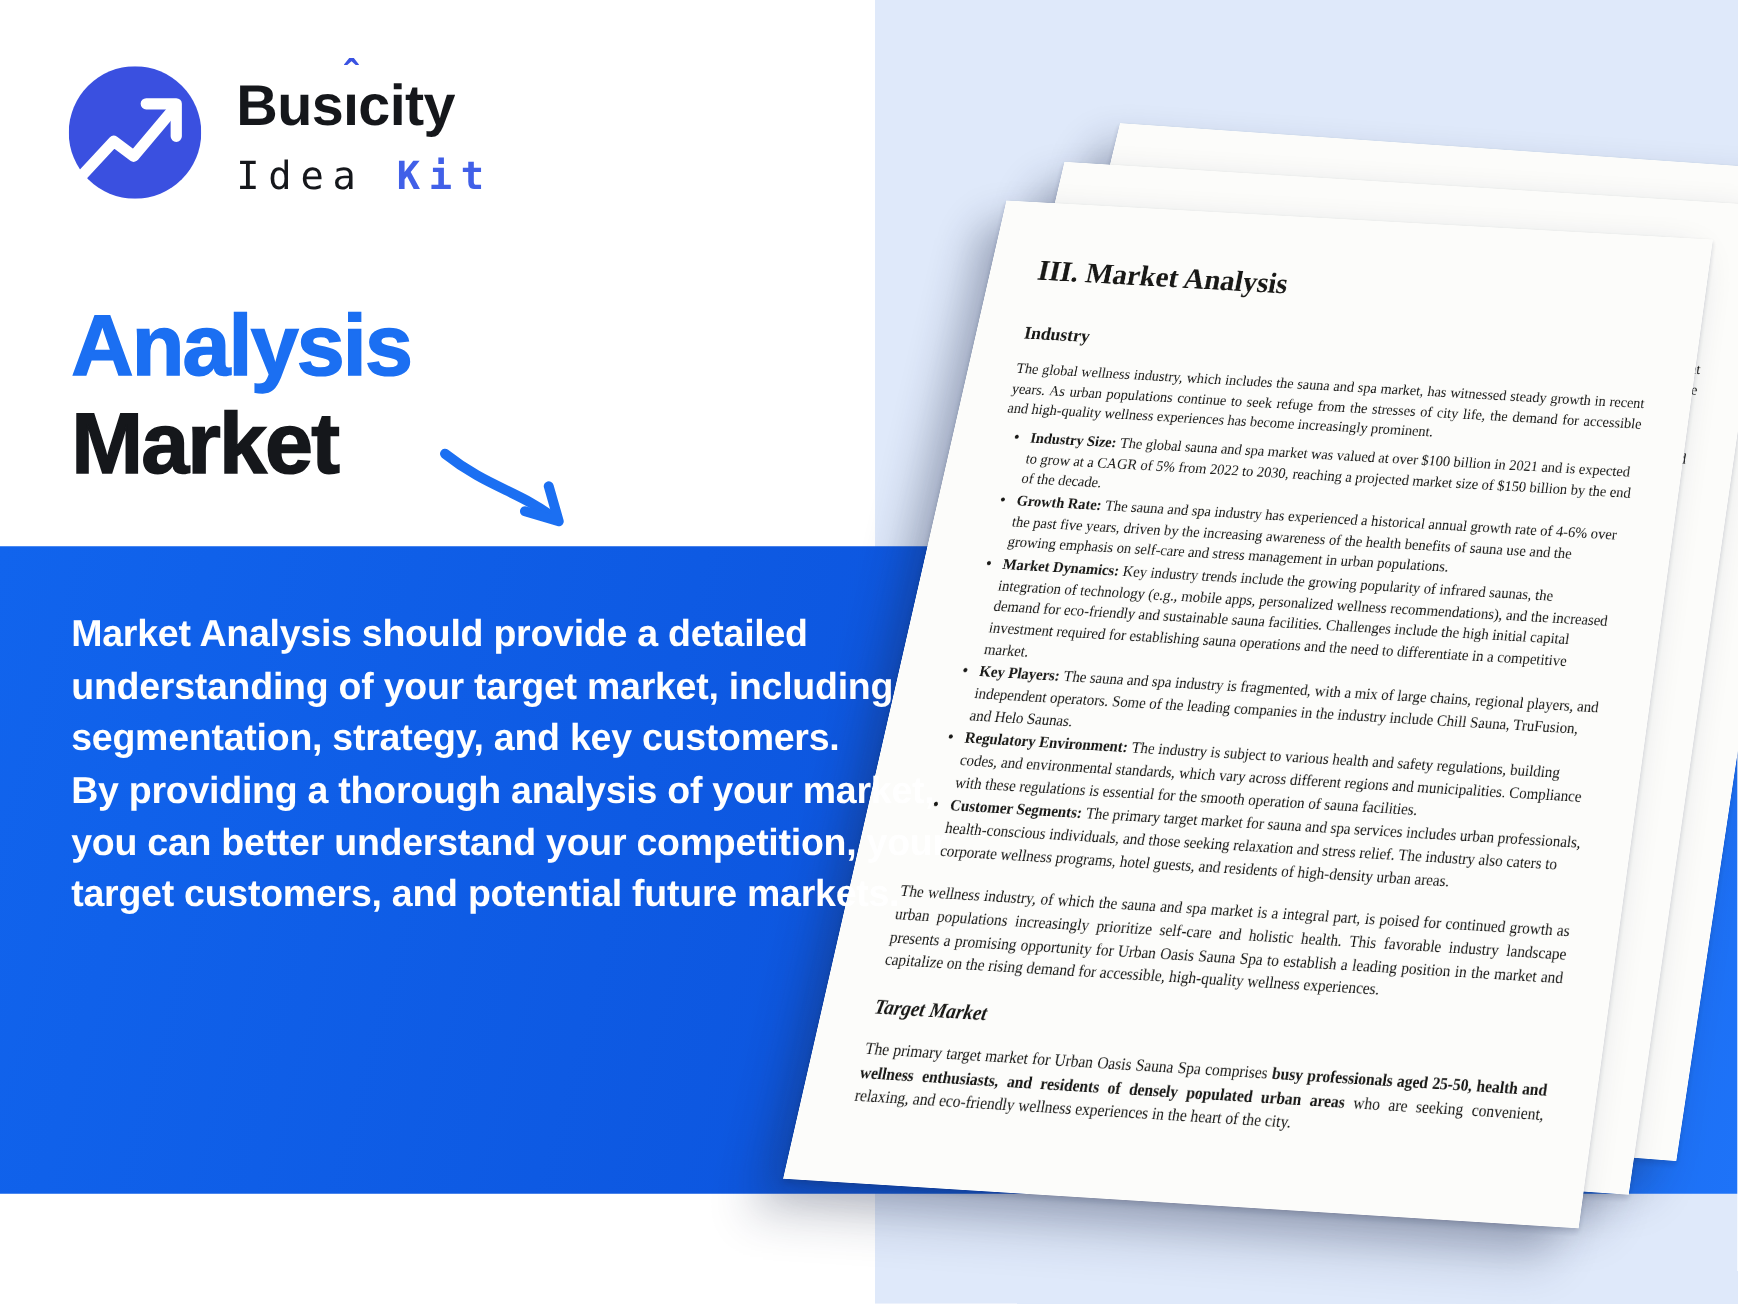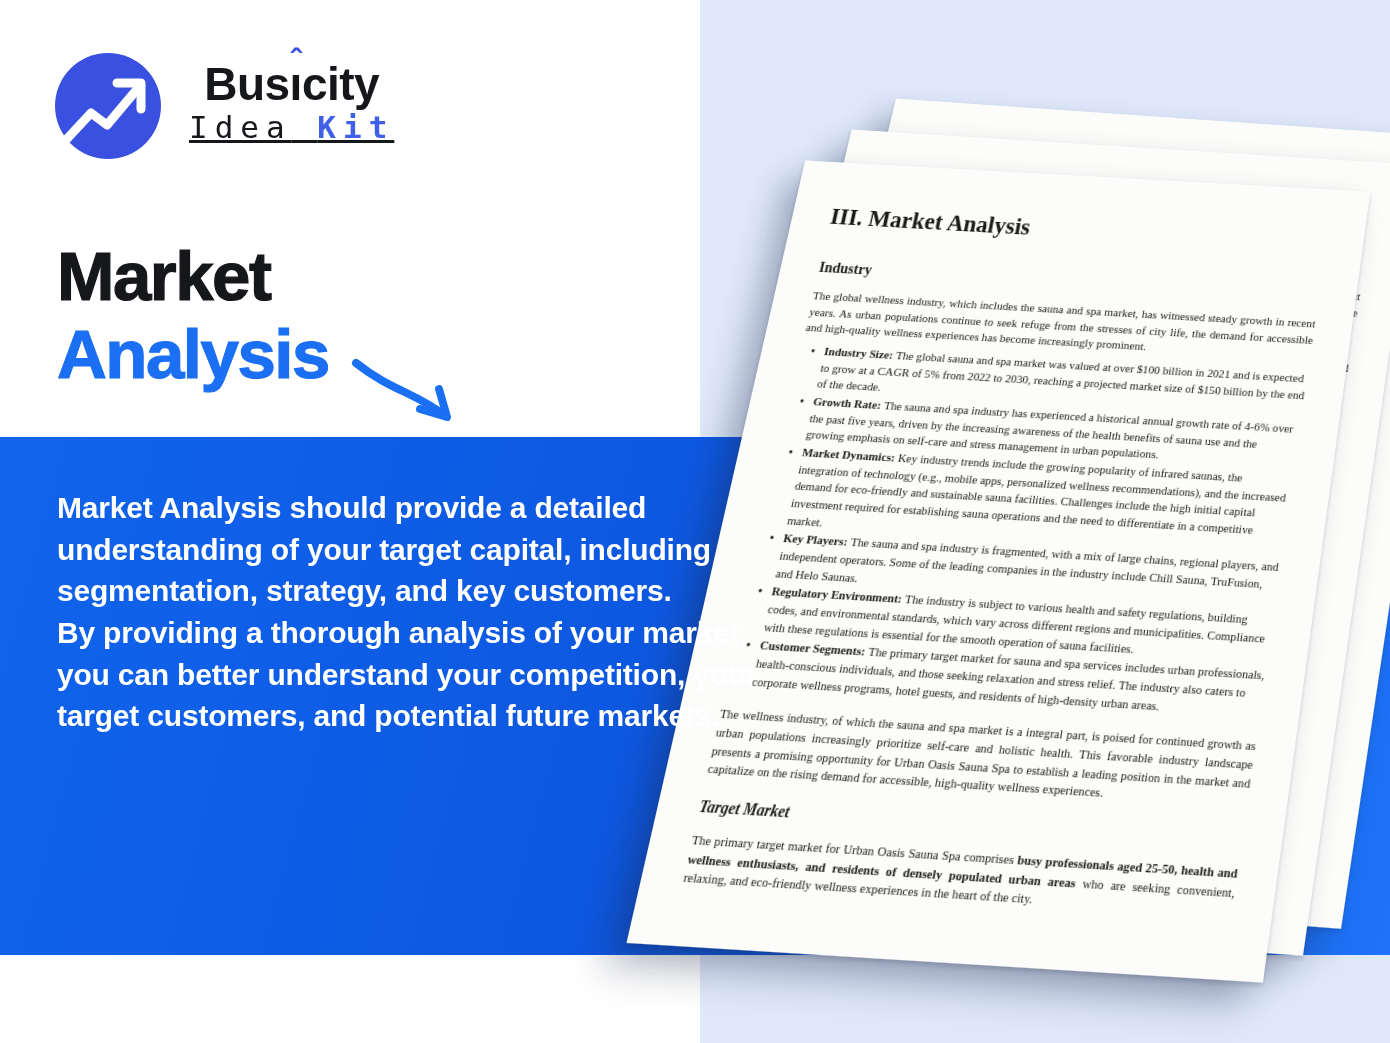--- a/index.html
+++ b/index.html
@@ -7,30 +7,30 @@
               font-family:"Liberation Sans", sans-serif; }
   .stage { position:relative; width:1390px; height:1043px; overflow:hidden; }
 
   
   .right-panel { position:absolute; left:700px; top:0; width:690px; height:1043px;
                  background:#dfe9fa; }
   .blue-band { position:absolute; left:0; top:437px; width:1390px; height:518px;
                background:linear-gradient(105deg,#1164ed 0%, #0d57e0 48%, #1e73f8 100%); }
 
   
-  .logo { position:absolute; left:55px; top:53px; display:flex; align-items:flex-start; gap:28px;text-align:center; }
+  .logo { position:absolute; left:55px; top:53px; display:flex; align-items:flex-start; gap:28px; }
   .logo-mark { width:106px; height:106px; flex:0 0 auto; }
   .brand-text { padding-top:8px; }
   .brand-top { font-size:46px; font-weight:700; color:#15171b; letter-spacing:-0.5px;
                line-height:1.0; position:relative; }
   .i-wrap { position:relative; display:inline-block; }
   .caret { position:absolute; left:50%; transform:translateX(-50%); top:-0.52em;
            font-size:0.72em; color:#3a53e2; font-weight:700; line-height:1; }
-  .brand-bottom { font-family:"DejaVu Sans Mono", monospace; font-size:31px; margin-top:2px;
-                  letter-spacing:7px; color:#15171b;text-decoration:underline; }
+  .brand-bottom { font-family:"DejaVu Sans Mono", monospace; font-size:31px; margin-top:16px;
+                  letter-spacing:7px; color:#15171b; }
   .brand-accent { color:#4160e8; font-weight:700; }
 
   
   .hero { position:absolute; left:57px; top:238px; }
   .hero-line { font-size:69px; font-weight:700; letter-spacing:-1.5px; line-height:1.13;
                color:#15171b; -webkit-text-stroke:1.2px currentColor; }
   .hero-line.accent { color:#1b6ff2; }
   .curved-arrow { position:absolute; left:350px; top:355px; width:115px; height:85px; }
 
   
@@ -183,26 +183,26 @@
       <path d="M10 88 L36 60 L52 72 L84 34" fill="none" stroke="#ffffff" stroke-width="9" stroke-linecap="round" stroke-linejoin="round"></path>
       <path d="M62 30 L86 30 L86 56" fill="none" stroke="#ffffff" stroke-width="9" stroke-linecap="round" stroke-linejoin="round"></path>
     </svg>
     <div class="brand-text">
       <div class="brand-top"><span>Bus</span><span class="i-wrap"><span class="caret">ˆ</span><span>ı</span></span><span>city</span></div>
       <div class="brand-bottom"><span>Idea</span> <span class="brand-accent">Kit</span></div>
     </div>
   </div>
 
   <div class="hero">
+    <div class="hero-line accent">Analysis</div>
     <div class="hero-line">Market</div>
-    <div class="hero-line accent">Analysis</div>
   </div>
   <svg class="curved-arrow" viewBox="0 0 115 85">
     <path d="M6 8 C40 35 66 38 94 60" fill="none" stroke="#1b6ff2" stroke-width="8" stroke-linecap="round"></path>
     <path d="M70 54 L97 62 L89 34" fill="none" stroke="#1b6ff2" stroke-width="8" stroke-linecap="round" stroke-linejoin="round"></path>
   </svg>
 
   <div class="info">
-    <p>Market Analysis should provide a detailed understanding of your target capital, including segmentation, strategy, and key customers.</p>
+    <p>Market Analysis should provide a detailed understanding of your target market, including segmentation, strategy, and key customers.</p>
     <p>By providing a thorough analysis of your market, you can better understand your competition, your target customers, and potential future markets.</p>
   </div>
 
 </div>
 
 </body></html>

